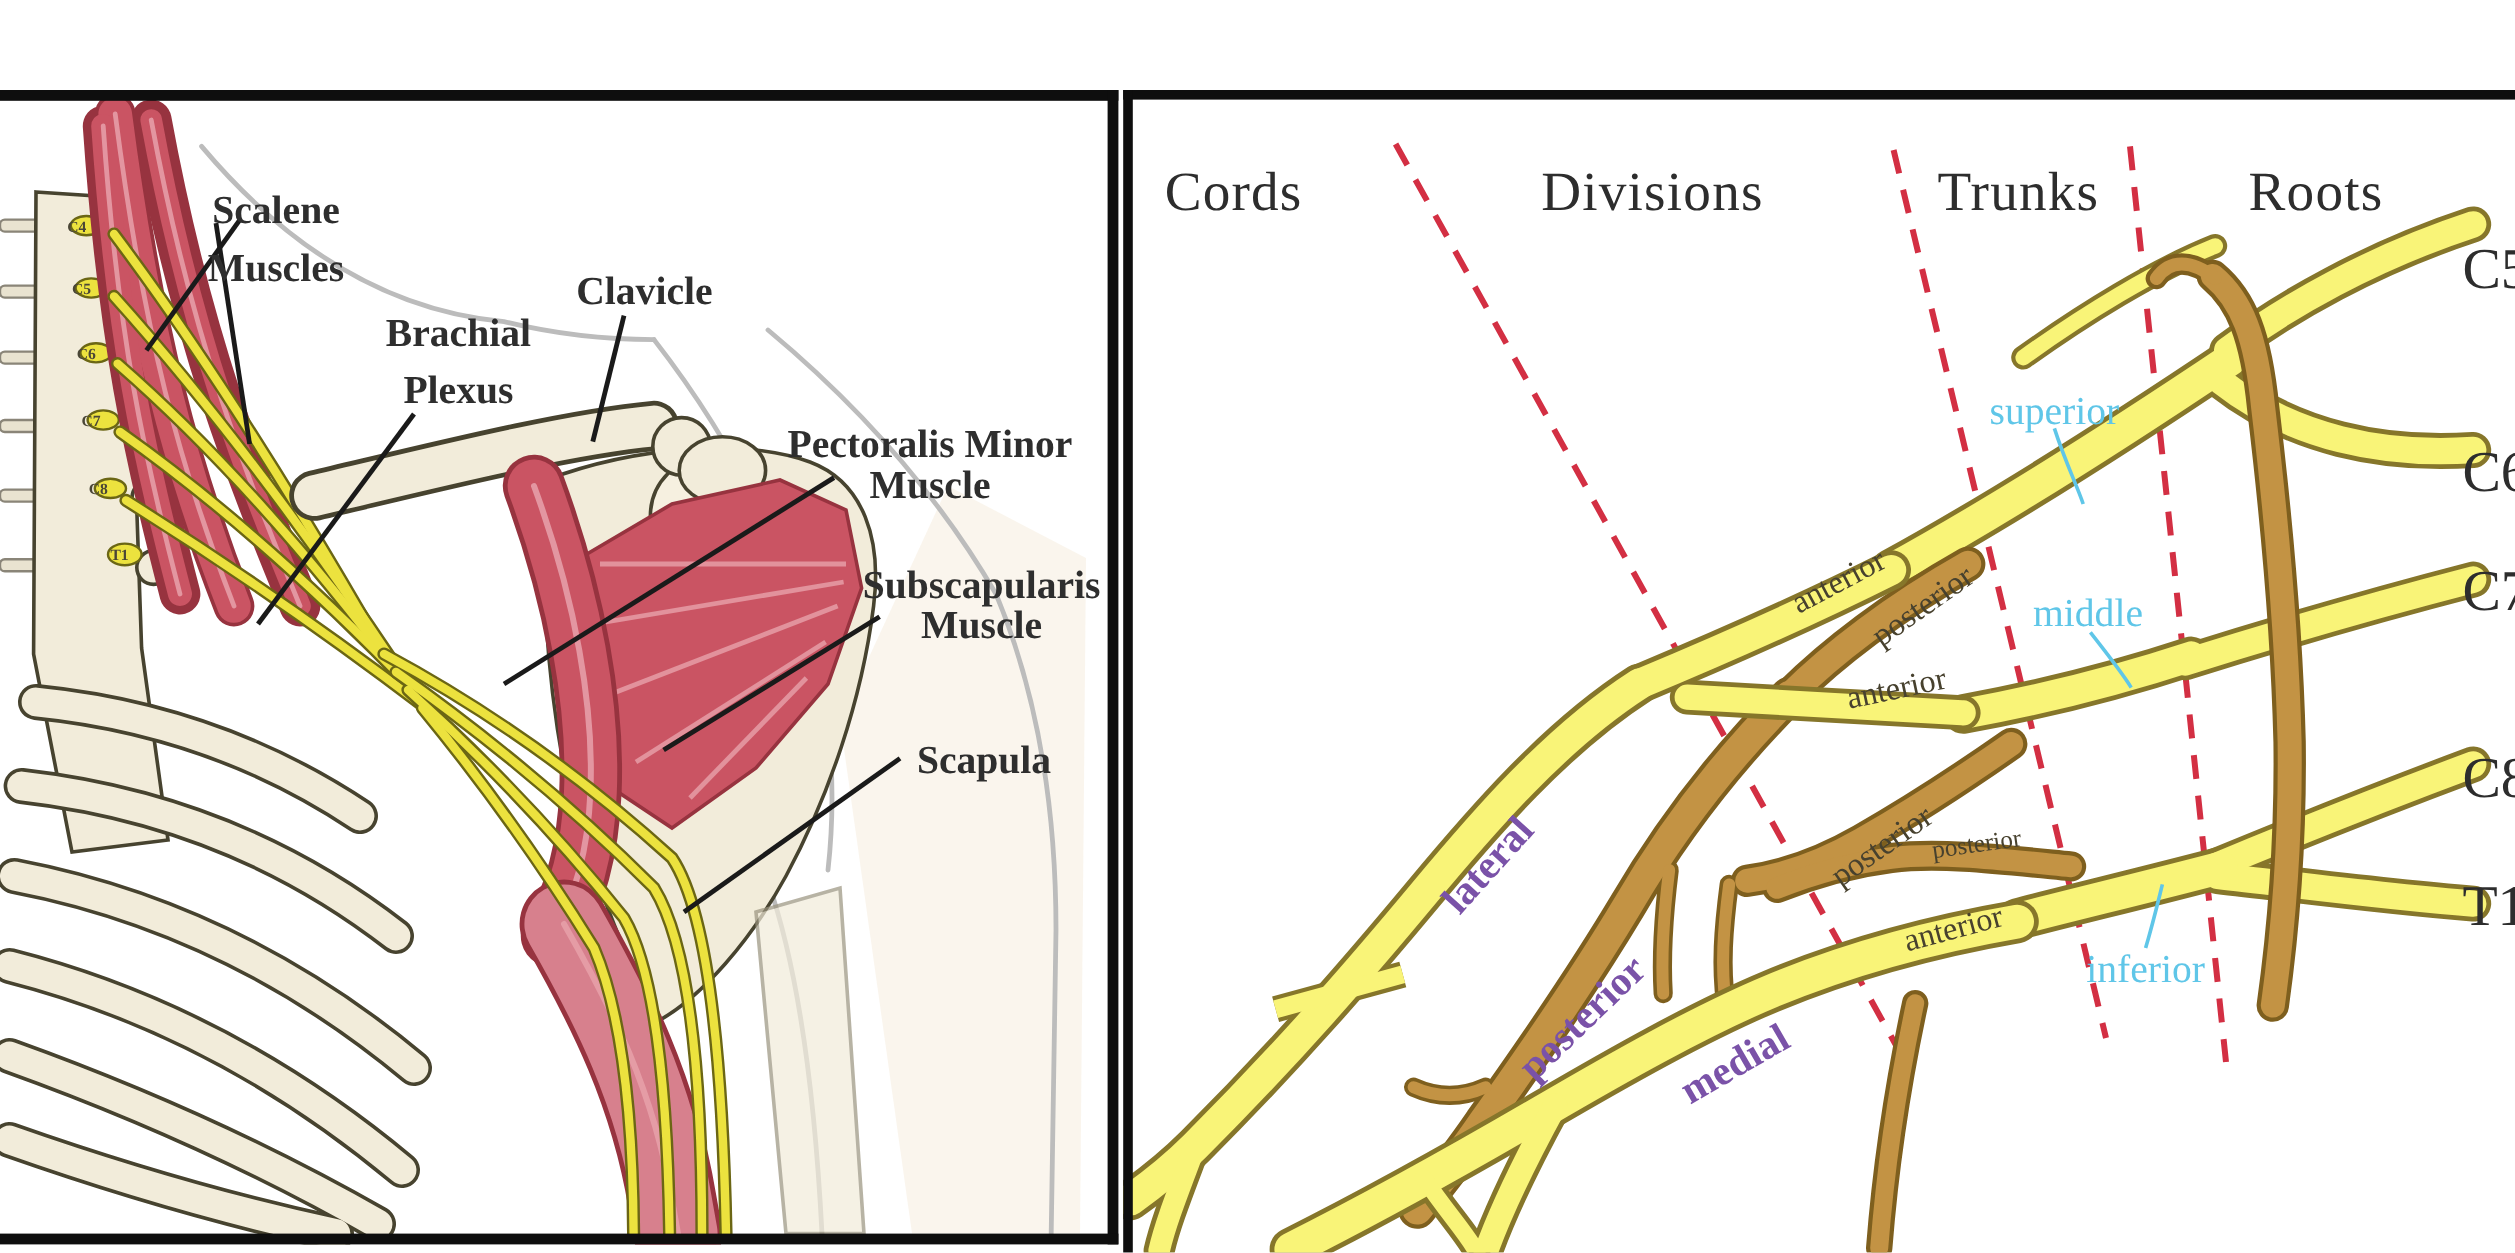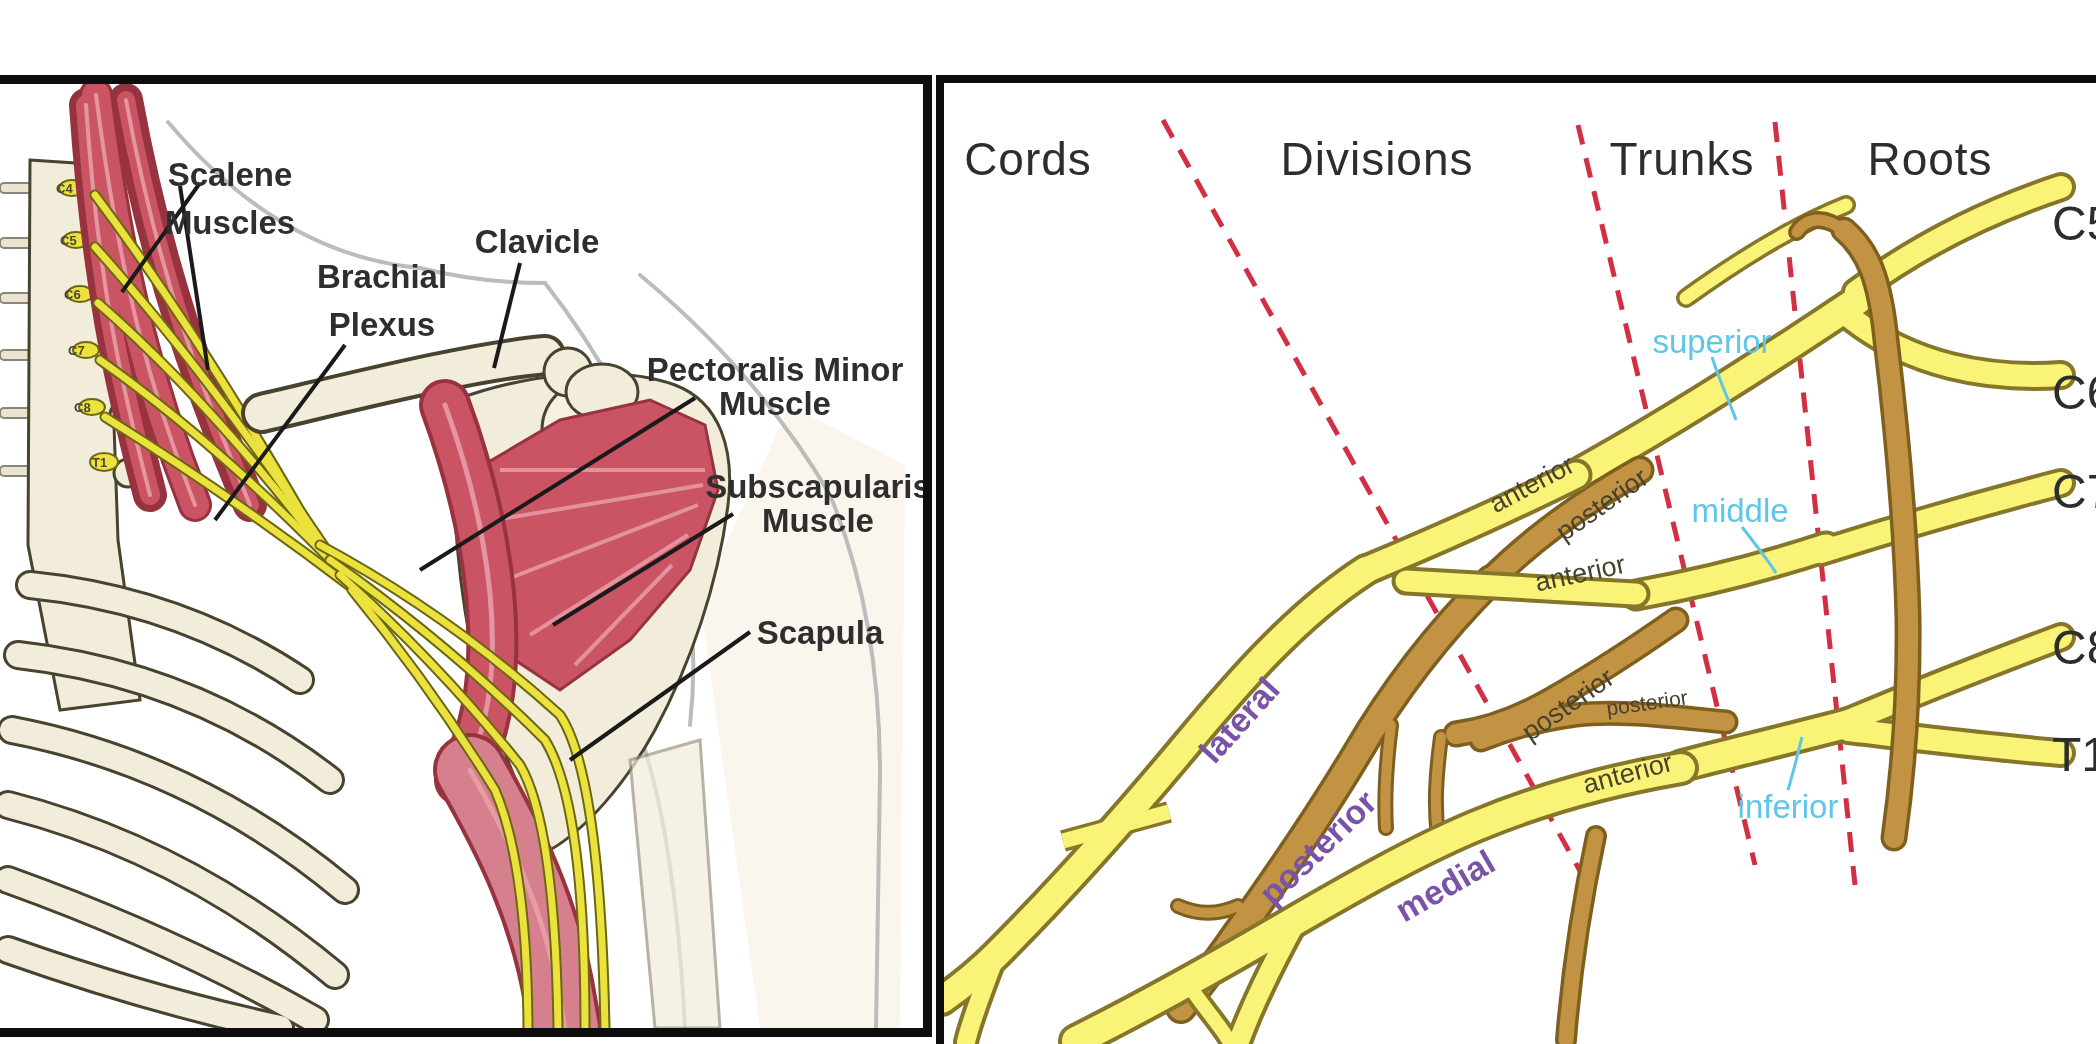--- a/index.html
+++ b/index.html
@@ -1,17 +1,17 @@
 <!DOCTYPE html>
 <html><head>
 <meta charset="utf-8">
 <style>
   html,body{margin:0;padding:0;background:#ffffff;}
   #stage{position:relative;width:2096px;height:1044px;background:#ffffff;overflow:hidden;
-         font-family:Liberation Sans, sans-serif;}
+         font-family:Liberation Serif, serif;}
   .frame{position:absolute;background:#0e0e0e;}
   #lp-frame-top{left:0;top:75px;width:932px;height:9px;}
   #lp-frame-right{left:923px;top:75px;width:9px;height:962px;}
   #lp-frame-bottom{left:0;top:1028px;width:932px;height:9px;}
   #rp-frame-top{left:936px;top:75px;width:1160px;height:8px;}
   #rp-frame-left{left:936px;top:75px;width:8px;height:969px;}
   svg{position:absolute;}
   #left-svg{left:0;top:75px;}
   #right-svg{left:936px;top:75px;}
   text{user-select:none;}

